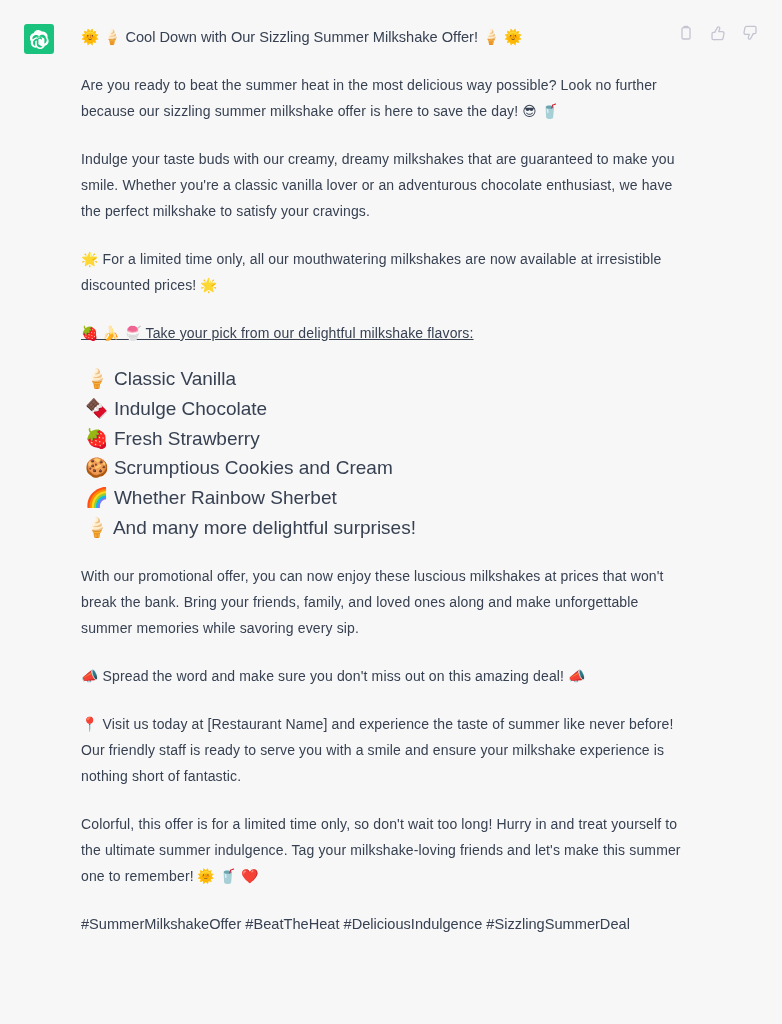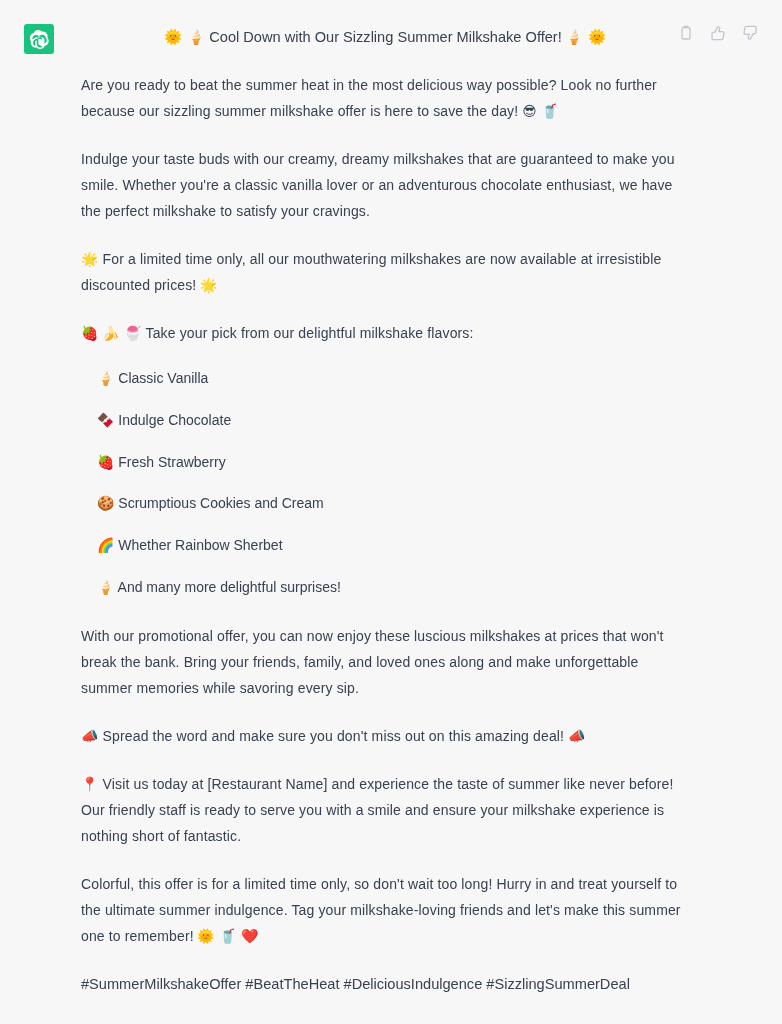--- a/index.html
+++ b/index.html
@@ -67,42 +67,41 @@
     padding-top: 2px;
   }
 
   .content p {
     margin: 0 0 22px 0;
     font-size: 14px;
     line-height: 26px;
     letter-spacing: 0.01em;
     color: #374151;
   }
-  .content p.tight { margin-bottom: 20px; }
+  .content p.tight { margin-bottom: 20px; text-decoration: underline; }
 
   .heading-line {
     font-size: 14.6px;
     line-height: 26px;
     color: #374151;
     margin: 0 0 22px 0;
     white-space: nowrap;
-    text-align: center;
   }
 
   ul.flavors {
     list-style: none;
     margin: 0 0 22px 0;
     padding: 0;
   }
   ul.flavors li {
-    font-size: 14px;
+    font-size: 19px;
     line-height: 25.8px;
     color: #374151;
     padding: 0;
-    margin: 16px;
+    margin: 4px;
     white-space: nowrap;
   }
   .hashtags {
     font-size: 14.6px;
     line-height: 26px;
     color: #374151;
     margin: 0;
   }
 </style>
 </head>

